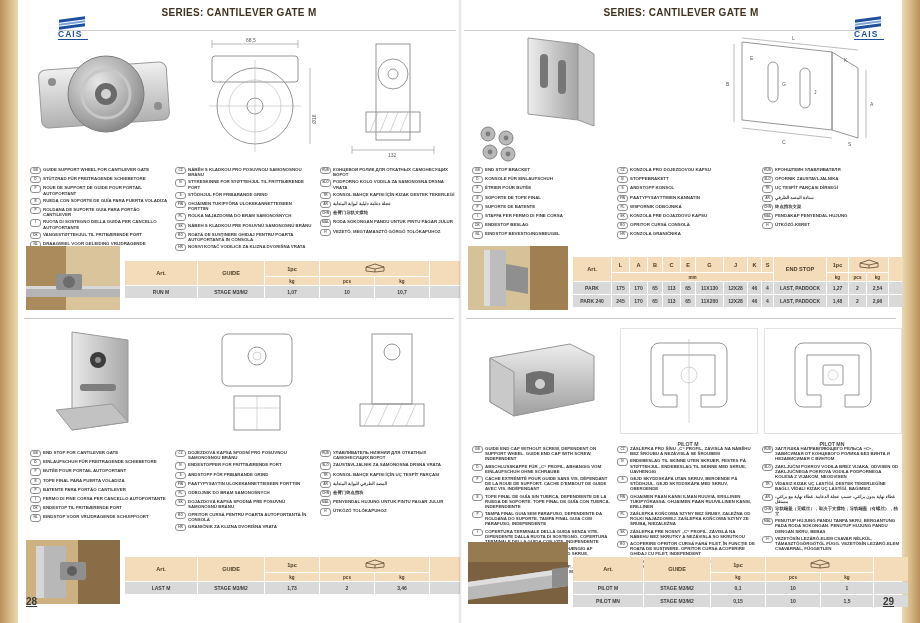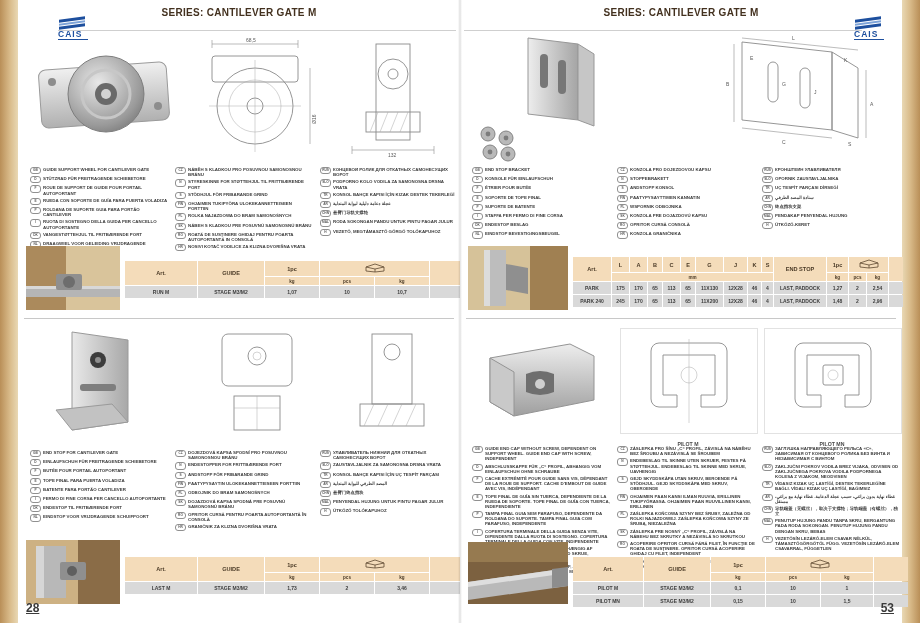--- a/index.html
+++ b/index.html
@@ -31,21 +31,21 @@
   .langs li{display:flex;gap:2px;margin-bottom:2px;font-size:4.4px;font-weight:700;line-height:1.18;color:#3b3b3b;}
   .lc{flex:0 0 auto;min-width:7px;height:5.2px;border:.5px solid #909090;border-radius:3px;font-size:3.2px;font-weight:700;text-align:center;line-height:5.2px;padding:0 1px;color:#5a5a5a;}
 
   .ctx{position:absolute;}
   .spec{position:absolute;border-collapse:separate;border-spacing:1px;table-layout:fixed;}
   .spec td{text-align:center;font-weight:700;color:#3d3d3d;padding:0;overflow:hidden;white-space:nowrap;}
   .spec tr.h1 td{background:#f4dcba;height:15px;font-size:5.6px;color:#4a3a26;}
   .spec tr.h2 td{background:#f4dcba;height:8px;font-size:4.6px;color:#4a3a26;}
   .spec tbody td{background:#d9d9d9;height:12px;font-size:5px;}
   .divider{position:absolute;left:6px;right:6px;border-top:1px solid #c8c8c8;}
-  .pagenum{position:absolute;bottom:8px;font-size:12px;font-weight:700;color:#3a3a3a;text-decoration:underline;}
+  .pagenum{position:absolute;bottom:16px;font-size:10px;font-weight:700;color:#3a3a3a;text-decoration:underline;}
   .page.l .pagenum{left:8px;} .page.r .pagenum{right:8px;}
   .dlabel{font-size:5.2px;font-weight:700;fill:#4a4a4a;font-family:"Liberation Sans",sans-serif;}
 </style>
 </head>
 <body>
 
 <div class="sheet">
   <div class="strip left"></div>
   <div class="strip right"></div>
 
@@ -924,17 +924,17 @@
           <td>PILOT MN</td>
           <td>STAGE M3/M2</td>
           <td>0,15</td>
           <td>10</td>
           <td>1,5</td>
           <td></td>
         </tr>
         </tbody>
     </table>
 
-    <div class="pagenum">53</div>
+    <div class="pagenum">29</div>
   </section>
 
   <div class="gutter"></div>
 </div>
 
 </body></html>

